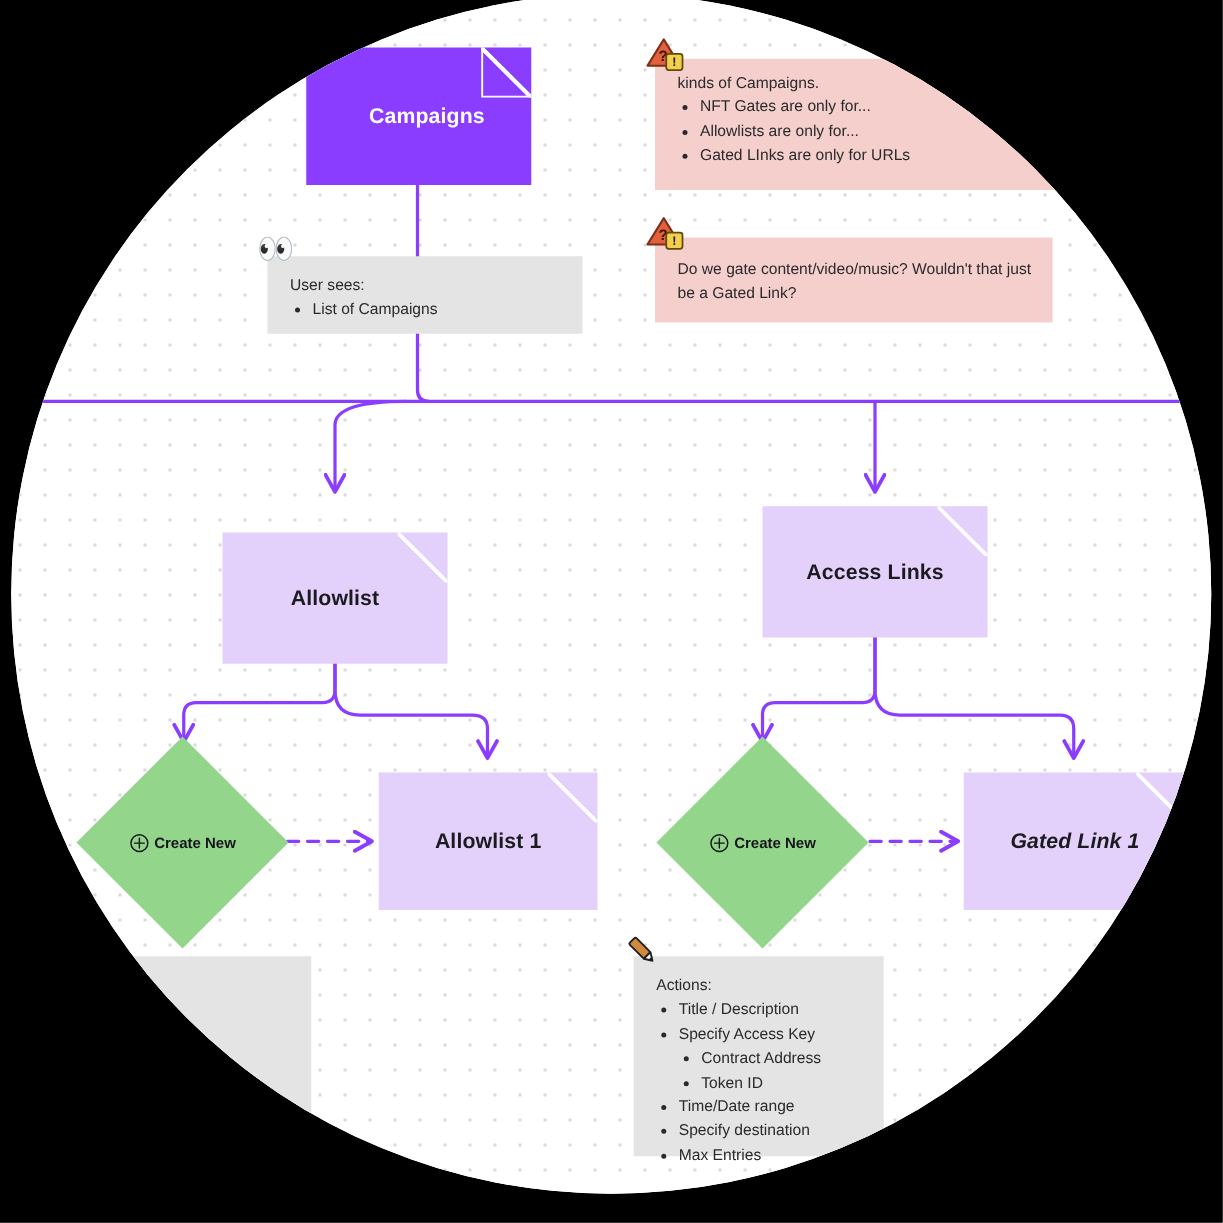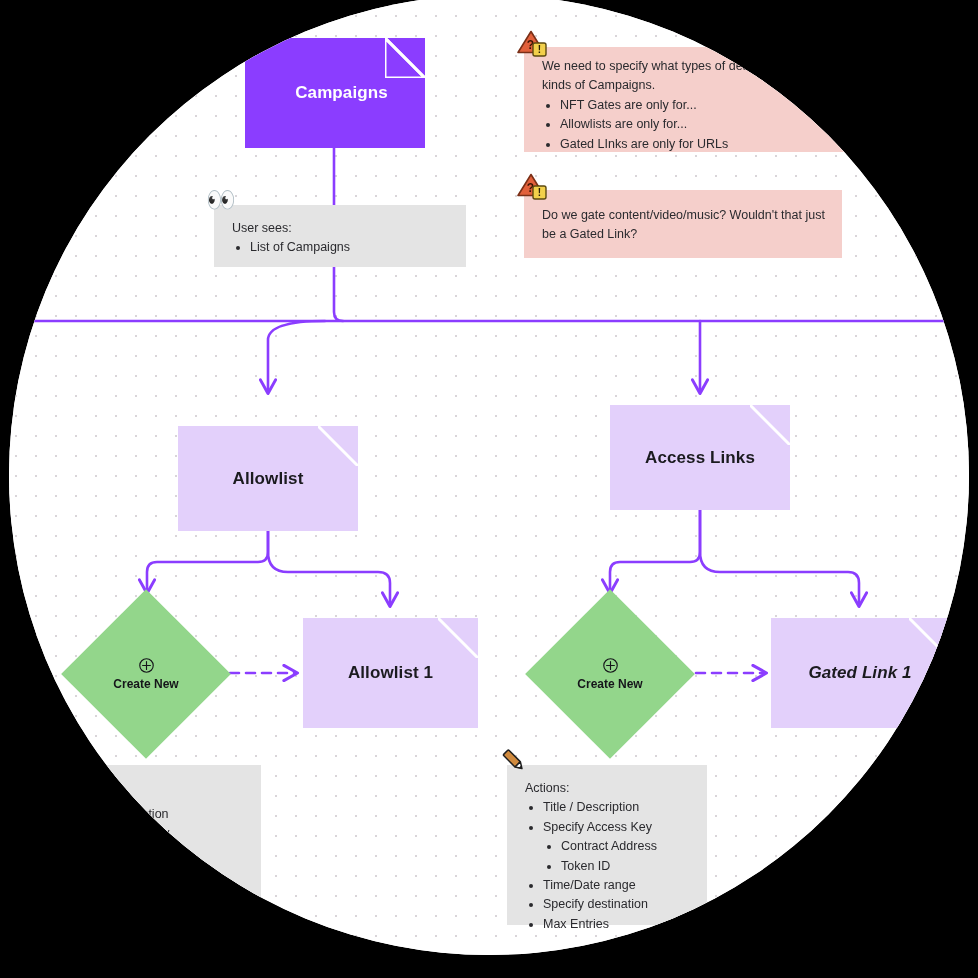--- a/index.html
+++ b/index.html
@@ -99,21 +99,20 @@
   .diamond .shape {
     position: absolute;
     inset: 0;
     background: #93D68B;
     transform: rotate(45deg);
   }
   .diamond .inner {
     position: relative;
     z-index: 2;
     display: flex;
-    flex-direction: column;
     align-items: center;
     gap: 3px;
   }
   .diamond .plus-icon {
     width: 17px;
     height: 17px;
     display: block;
   }
   .diamond .d-label {
     font-size: 12px;
@@ -267,21 +266,20 @@
 
       <div class="note note-red" style="left:524px; top:47px; width:330px; height:105px; padding-top:10px;">
         <span class="note-icon">
           <svg width="32" height="32" viewBox="0 0 32 32" style="display:block">
             <path d="M15 4.5 L28 25.5 L2 25.5 Z" fill="#E2603B" stroke="#7a2f17" stroke-width="1.6" stroke-linejoin="round"></path>
             <text x="14.5" y="22" text-anchor="middle" font-family="'Liberation Sans',sans-serif" font-size="12" font-weight="bold" fill="#3a1405">?</text>
             <rect x="17" y="16" width="13" height="13" rx="2" fill="#F2D04B" stroke="#5c4a10" stroke-width="1.4"></rect>
             <text x="23.5" y="26" text-anchor="middle" font-family="'Liberation Sans',sans-serif" font-size="10" font-weight="bold" fill="#2a2107">!</text>
           </svg>
         </span>
-        <p>We need to specify what types of destin</p>
         <p>kinds of Campaigns.</p>
         <ul>
           <li>NFT Gates are only for...</li>
           <li>Allowlists are only for...</li>
           <li>Gated LInks are only for URLs</li>
         </ul>
       </div>
 
       <div class="note note-red" style="left:524px; top:190px; width:318px; height:68px; padding-top:16px;">
         <span class="note-icon">
@@ -314,21 +312,21 @@
               <li>Contract Address</li>
               <li>Token ID</li>
             </ul>
           </li>
           <li>Time/Date range</li>
           <li>Specify destination</li>
           <li>Max Entries</li>
         </ul>
       </div>
 
-      <div class="note note-gray" style="left:36px; top:765px; width:225px; height:160px; padding-top:18px;">
+      <div class="note note-gray" style="left:24px; top:765px; width:225px; height:160px; padding-top:32px;">
         <div style="height:22px"></div>
         <div style="padding-left:68px">
           <p>scription</p>
           <p style="padding-left:10px">ss Key</p>
           <p style="padding-left:22px">dress</p>
         </div>
       </div>
 
     </div>
   </div>

